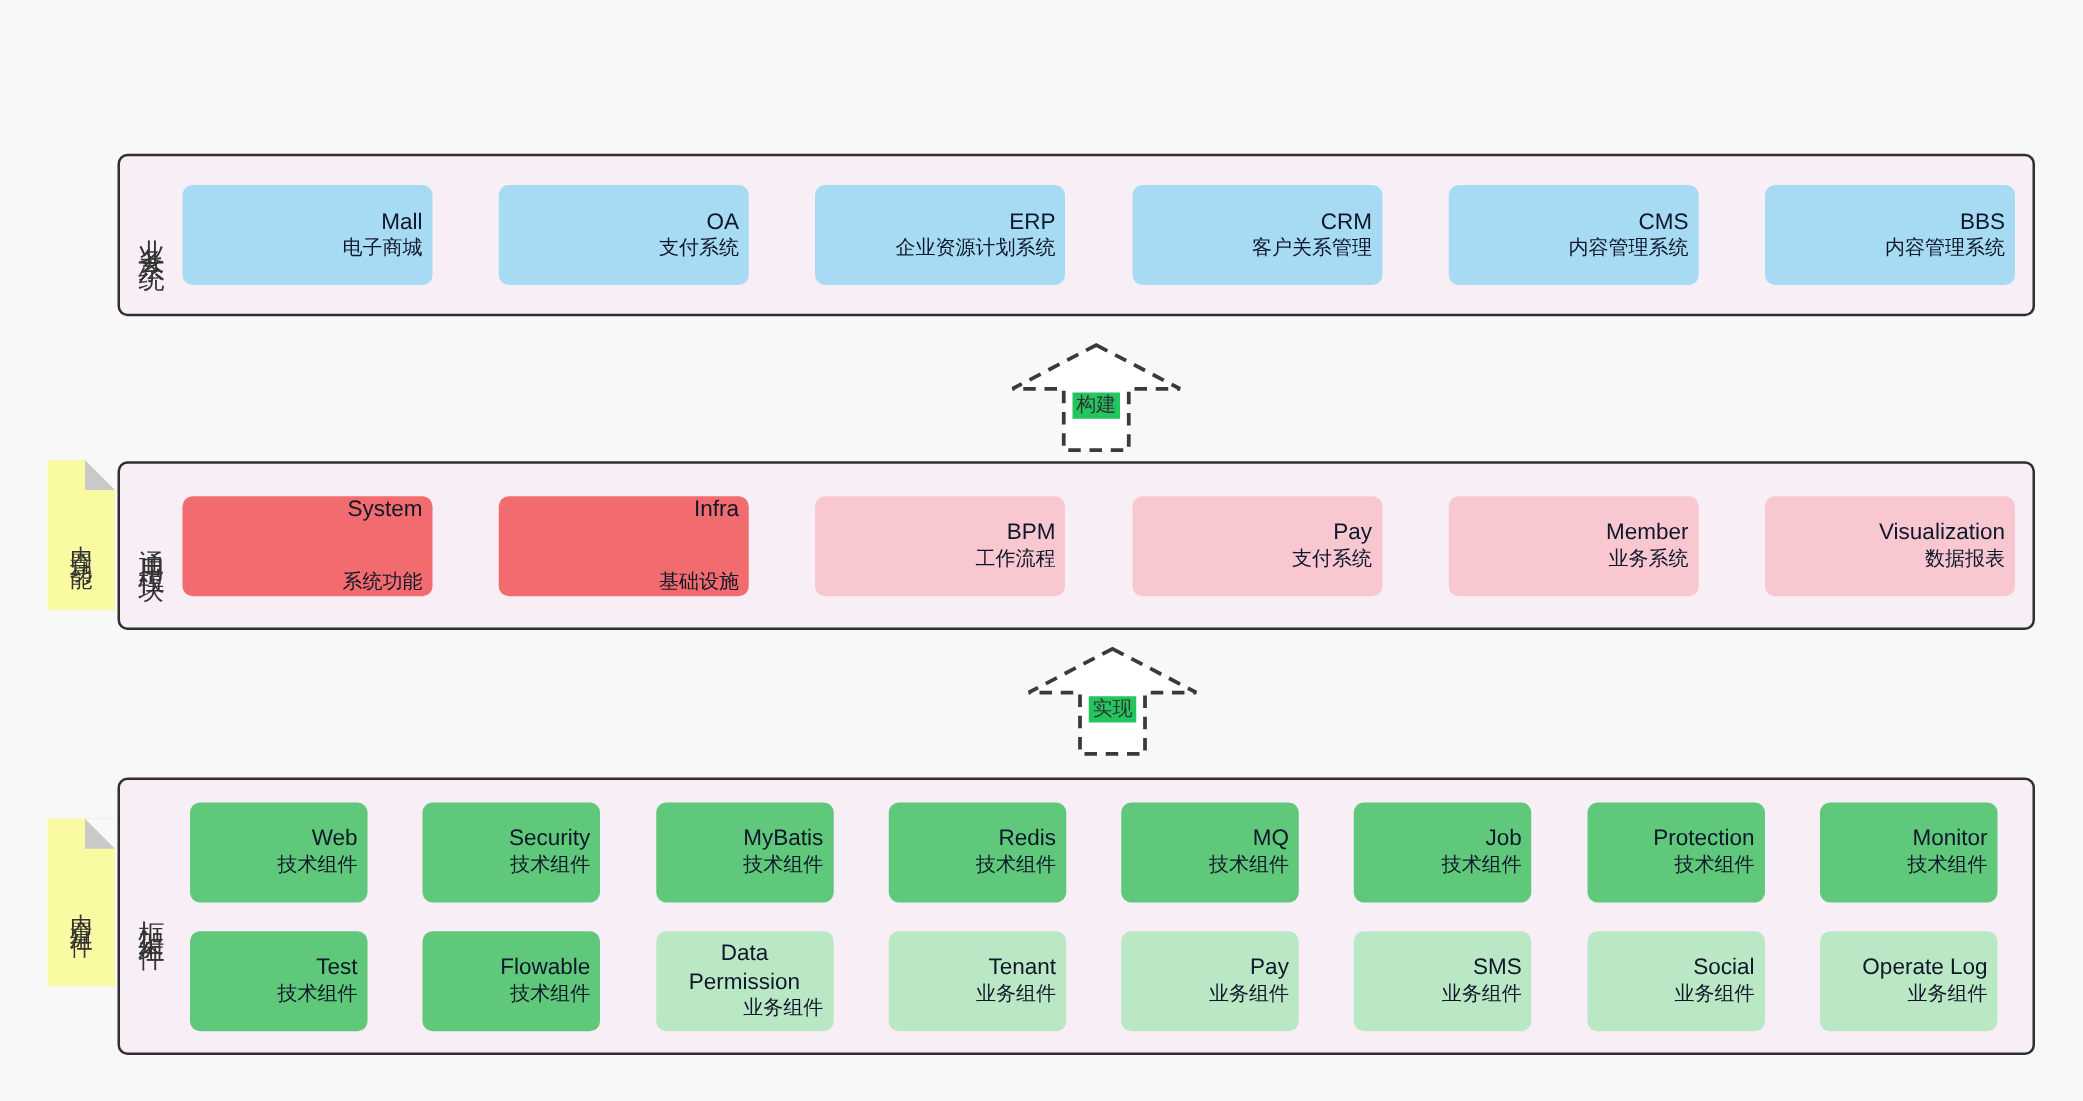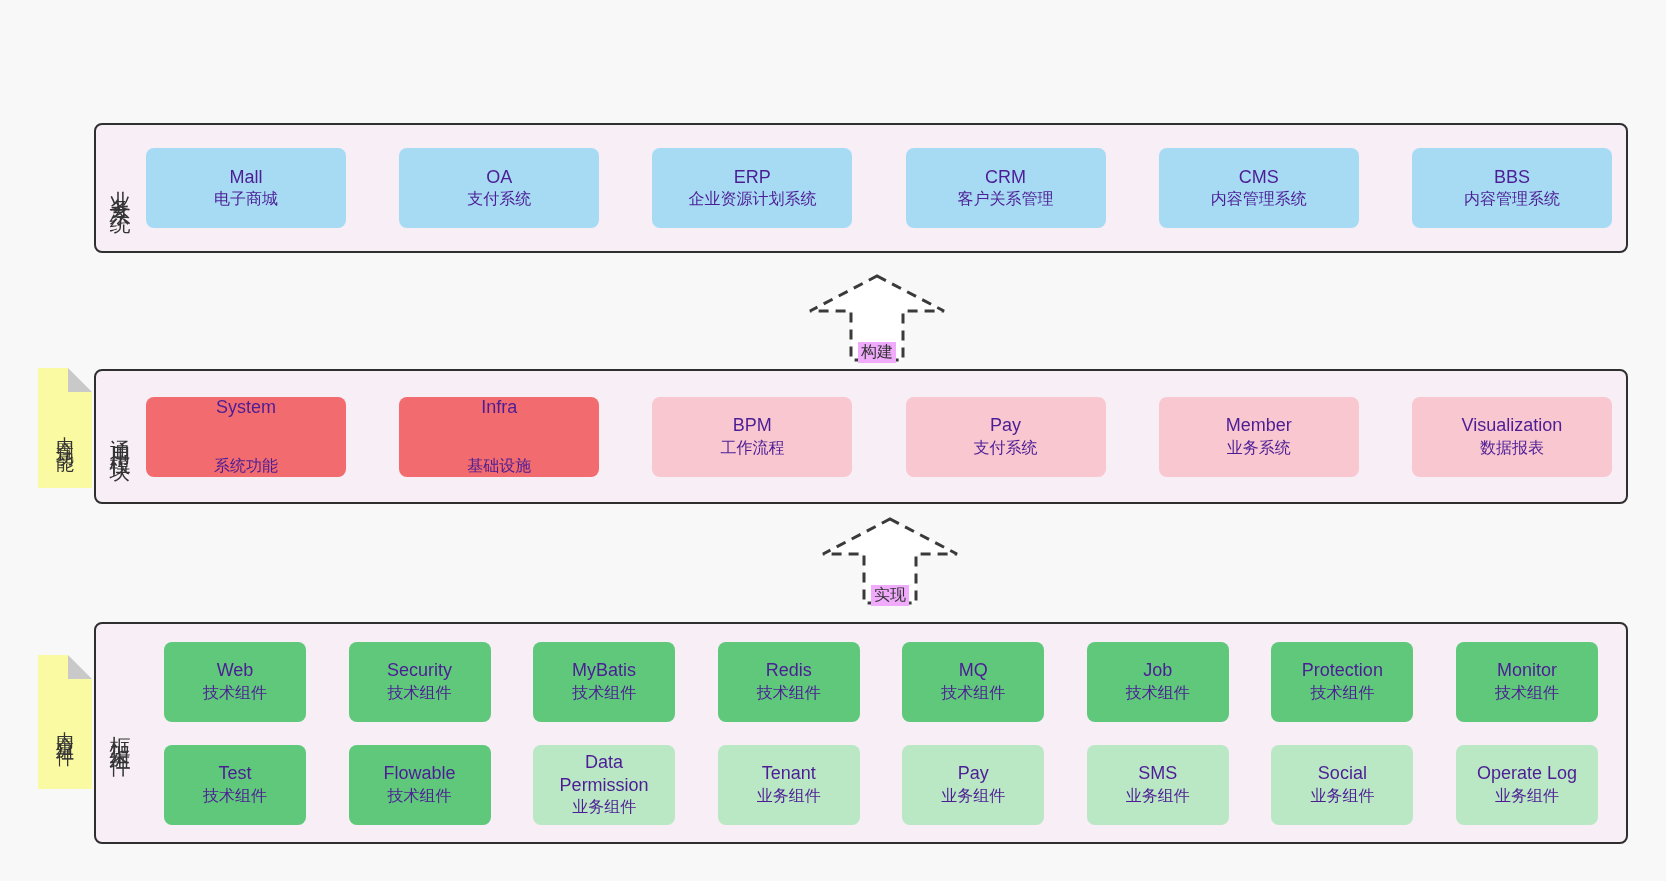--- a/index.html
+++ b/index.html
@@ -27,26 +27,26 @@
   }
 
   .strip {
     position:absolute; left:50px; right:14px; top:0; bottom:0;
     display:flex; justify-content:space-between; align-items:center;
   }
   .rows {
     position:absolute; left:56px; right:28px; top:0; bottom:0;
     display:flex; flex-direction:column; justify-content:center; gap:23px;
   }
-  .strip2 { display:flex; justify-content:space-between;margin-left:12px; }
+  .strip2 { display:flex; justify-content:space-between; }
 
   .box {
     height:80px; border-radius:8px; box-sizing:border-box; padding:0 8px;
-    display:flex; flex-direction:column; justify-content:center; align-items:center;
-    text-align:center; color:#4c1d95; line-height:1.3;
+    display:flex; flex-direction:column; justify-content:center; align-items:flex-end;
+    text-align:center; color:#0f172a; line-height:1.3;
   }
   .box.big   { width:200px; }
   .box.small { width:142px; }
   .box .t { font-size:18px; }
   .box .s { font-size:16px; }
   .blue        { background:var(--blue,#a7dbf4); }
   .red         { background:var(--red,#f26b6e);gap:37px; }
   .pink        { background:var(--pink,#f9c7d0); }
   .green       { background:var(--green,#5fc87b); }
   .green_light { background:var(--green_light,#bae7c4); }
@@ -67,21 +67,21 @@
     writing-mode:vertical-rl; text-orientation:upright;
     font-size:18px; letter-spacing:6px; color:#333; white-space:nowrap;
   }
 
   .arrow { position:absolute; width:140px; height:88px; }
   #arrow1 { left:807px; top:274px; }
   #arrow2 { left:820px; top:517px; }
   .arrow svg { display:block; width:140px; height:88px; }
   .arrow .alabel {
     position:absolute; left:50%; top:40px; transform:translateX(-50%);
-    background:#f0abfc; padding:0 3px; font-size:16px; color:#333; white-space:nowrap;margin-top:28px;
+    background:#22c55e; padding:0 3px; font-size:16px; color:#333; white-space:nowrap;
   }
 </style>
 </head>
 <body>
 
 <section class="container" id="layer1">
   <div class="vlabel">业务系统</div>
   <div class="strip">
       <div class="box big blue">
         <div class="t">Mall</div>

